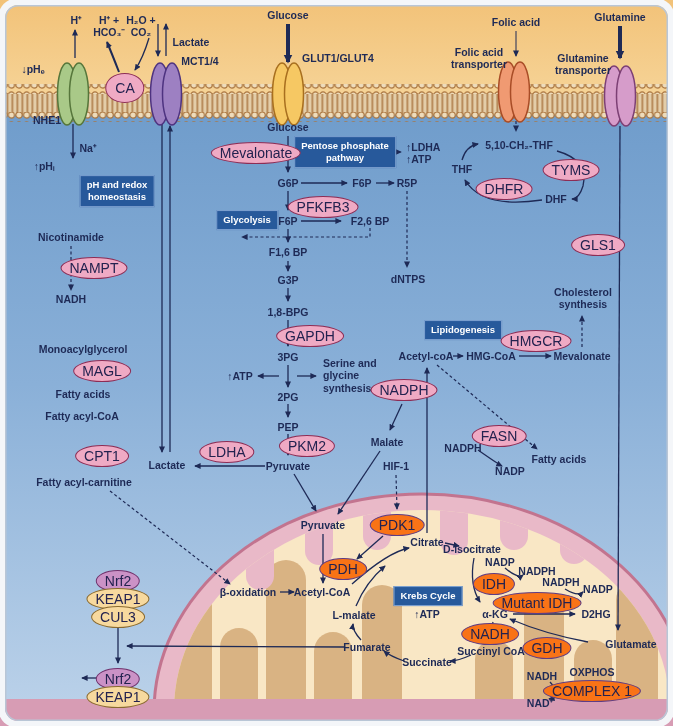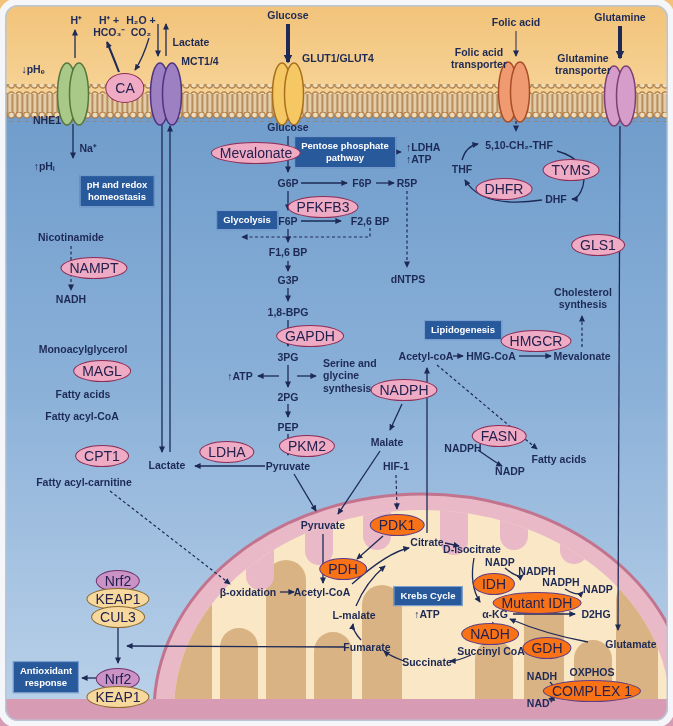--- a/index.html
+++ b/index.html
@@ -200,22 +200,20 @@
   <ellipse cx="23" cy="33" rx="9.5" ry="30" fill="#d69cca" stroke="#7c3f74" stroke-width="1.5"></ellipse>
 </svg>
 
 <div class="bbox" style="left:345px;top:152px">Pentose phosphate
 pathway</div>
 <div class="bbox" style="left:247px;top:220px">Glycolysis</div>
 <div class="bbox" style="left:117px;top:191px">pH and redox
 homeostasis</div>
 <div class="bbox" style="left:463px;top:330px">Lipidogenesis</div>
 <div class="bbox" style="left:428px;top:596px">Krebs Cycle</div>
-<div class="bbox" style="left:46px;top:677px">Antioxidant
-response</div>
 
 <div class="oval pink" style="left:125px;top:88px;padding:7px 9px">CA</div>
 <div class="oval pink" style="left:256px;top:153px">Mevalonate</div>
 <div class="oval pink" style="left:323px;top:207px">PFKFB3</div>
 <div class="oval pink" style="left:94px;top:268px">NAMPT</div>
 <div class="oval pink" style="left:102px;top:371px">MAGL</div>
 <div class="oval pink" style="left:102px;top:456px">CPT1</div>
 <div class="oval pink" style="left:310px;top:336px">GAPDH</div>
 <div class="oval pink" style="left:307px;top:446px">PKM2</div>
 <div class="oval pink" style="left:227px;top:452px">LDHA</div>

